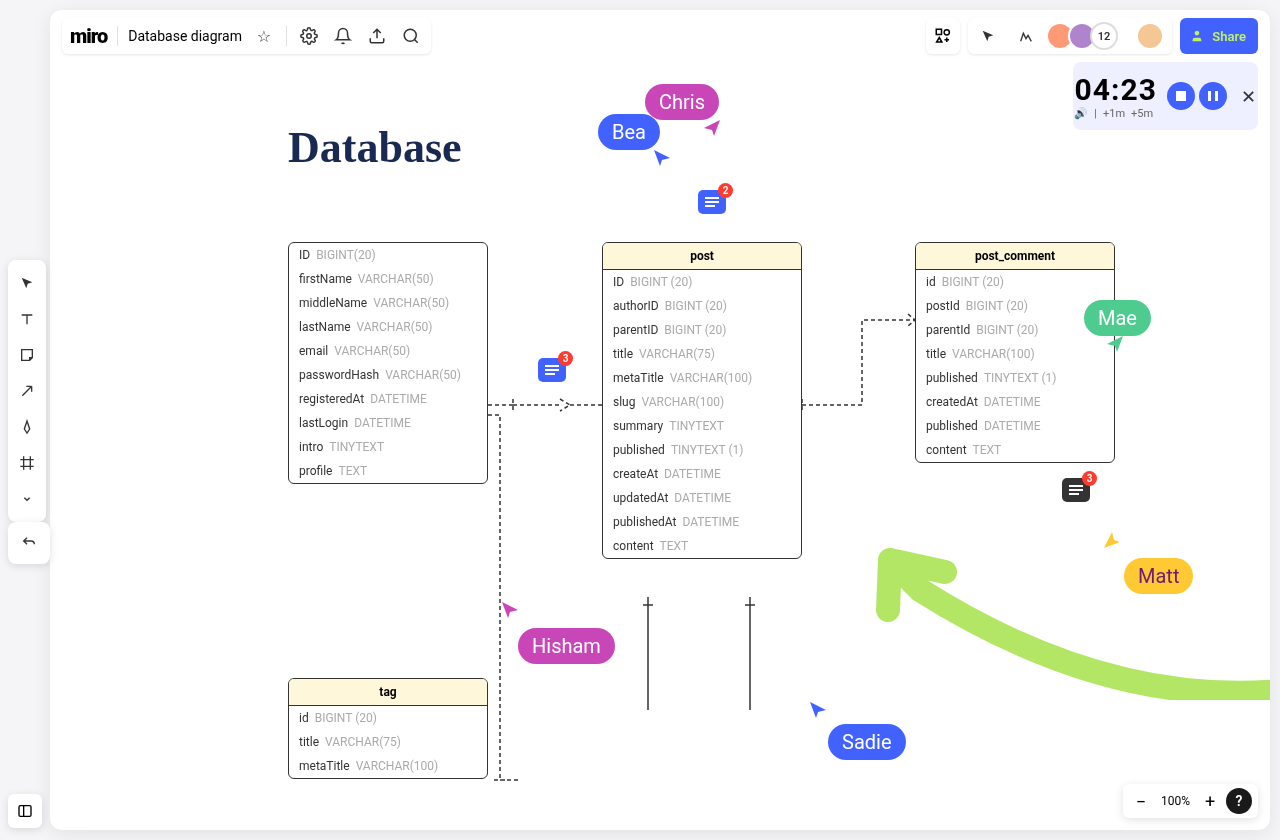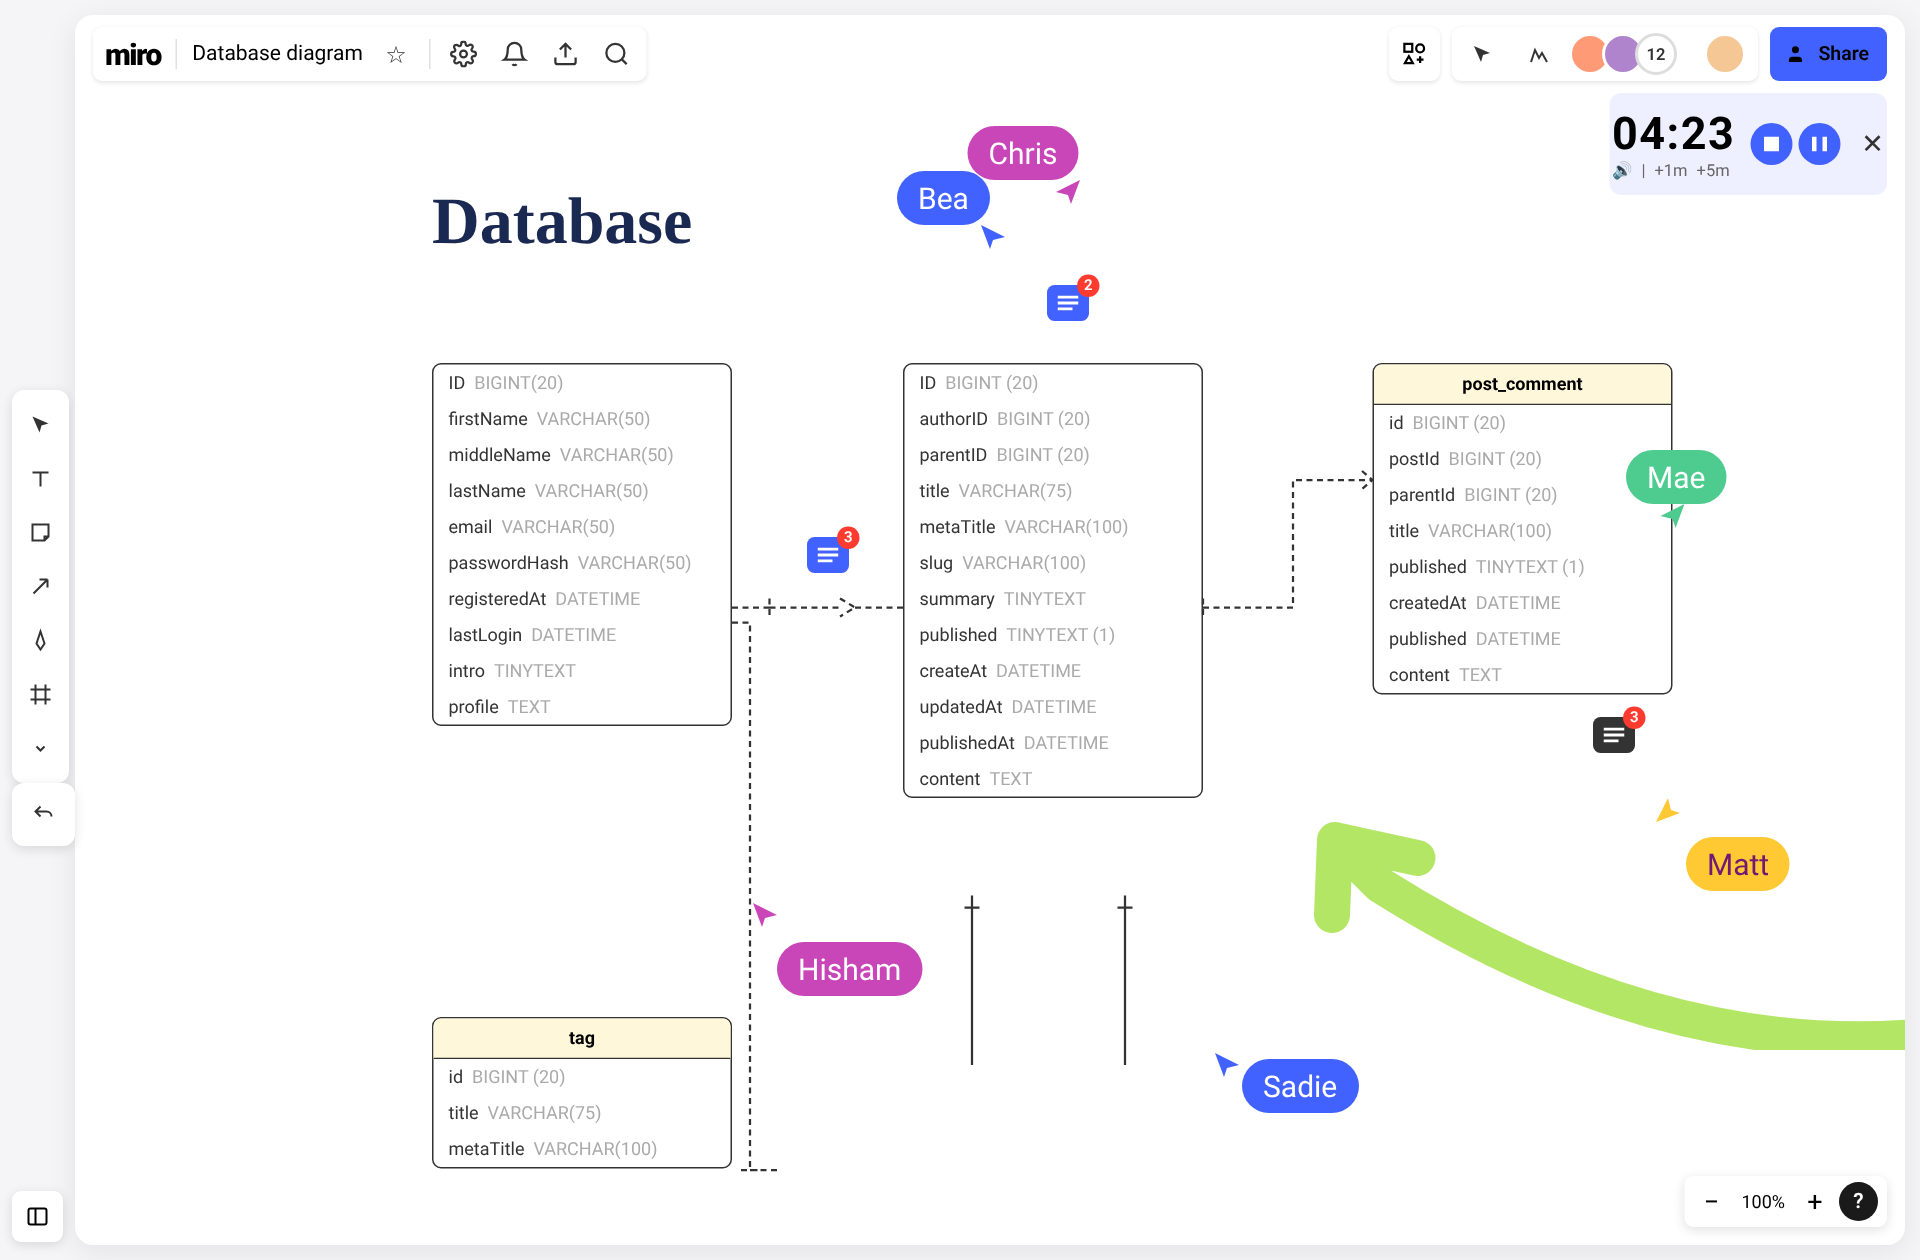--- a/index.html
+++ b/index.html
@@ -11,21 +11,21 @@
 .board-name{font-size:14px}
 .icon-btn{width:24px;height:24px;display:flex;align-items:center;justify-content:center;cursor:pointer;color:#333}
 .top-right{position:absolute;top:8px;right:12px;display:flex;align-items:center;gap:8px;z-index:10}
 .tr-box{background:#fff;border-radius:6px;box-shadow:0 1px 3px rgba(0,0,0,.1);height:36px;display:flex;align-items:center;padding:0 8px;gap:14px}
 .avatars{display:flex;align-items:center}
 .avatar{width:28px;height:28px;border-radius:50%;border:2px solid #fff;margin-left:-6px;display:flex;align-items:center;justify-content:center;font-size:10px;font-weight:600}
 .av1{background:#ff9a76}
 .av2{background:#b084cc}
 .av-count{background:#fff;border:2px solid #ddd;color:#333;font-size:11px;font-weight:600;padding:0 6px;border-radius:14px;height:28px;display:flex;align-items:center;margin-left:-6px}
 .av-solo{background:#f4c795}
-.share-btn{background:#4262ff;color:#000000;border:none;border-radius:6px;height:36px;padding:0 12px;font-size:13px;font-weight:600;display:flex;align-items:center;gap:6px;cursor:pointer}
+.share-btn{background:#4262ff;color:#bef264;border:none;border-radius:6px;height:36px;padding:0 12px;font-size:13px;font-weight:600;display:flex;align-items:center;gap:6px;cursor:pointer}
 .timer{position:absolute;top:52px;right:12px;background:#eef0ff;border-radius:8px;padding:10px 2px;z-index:10;display:flex;align-items:center;gap:10px}
 .timer-time{font-size:30px;font-weight:700;letter-spacing:1px}
 .timer-sub{display:flex;gap:6px;align-items:center;font-size:11px;color:#666}
 .timer-sub span{cursor:pointer}
 .timer-ctrl{display:flex;gap:4px}
 .timer-btn{width:28px;height:28px;border-radius:50%;background:#4262ff;color:#fff;display:flex;align-items:center;justify-content:center;cursor:pointer}
 .timer-close{cursor:pointer;font-size:18px;color:#333;margin-left:4px}
 .left-toolbar{position:absolute;top:260px;left:8px;background:#fff;border-radius:8px;box-shadow:0 2px 8px rgba(0,0,0,.12);padding:6px 2px;display:flex;flex-direction:column;gap:2px;z-index:20}
 .tool{width:34px;height:34px;display:flex;align-items:center;justify-content:center;cursor:pointer;border-radius:4px;color:#333}
 .undo-box{position:absolute;top:522px;left:8px;background:#fff;border-radius:8px;box-shadow:0 2px 8px rgba(0,0,0,.12);padding:4px;z-index:20}
@@ -191,20 +191,21 @@
           <span class="fn">intro</span>
           <span class="ft">TINYTEXT</span>
         </div>
         <div class="entity-row">
           <span class="fn">profile</span>
           <span class="ft">TEXT</span>
         </div>
       </div>
   </div>
   <div class="entity" style="top:232px;left:552px;width:200px">
+    <div class="entity-hdr">post</div>
     <div id="ent-post">
         <div class="entity-row">
           <span class="fn">ID</span>
           <span class="ft">BIGINT (20)</span>
         </div>
         <div class="entity-row">
           <span class="fn">authorID</span>
           <span class="ft">BIGINT (20)</span>
         </div>
         <div class="entity-row">
@@ -348,21 +349,21 @@
       <path d="M2 18 L10 2 L12 10 L18 12 Z" fill="#ffc933"></path>
     </svg>
 
   <div class="cursor-tag" style="top:618px;left:468px">
       <div class="tag-pill tag-purple">Hisham</div>
     </div>
   <svg class="cursor-arrow" style="top:590px;left:450px" width="20" height="20">
       <path d="M2 2 L18 10 L10 12 L8 18 Z" fill="#c946b8"></path>
     </svg>
 
-  <div class="cursor-tag" style="top:696px;left:778px">
+  <div class="cursor-tag" style="top:714px;left:778px">
       <div class="tag-pill tag-blue">Sadie</div>
     </div>
   <svg class="cursor-arrow" style="top:690px;left:758px" width="20" height="20">
       <path d="M2 2 L18 10 L10 12 L8 18 Z" fill="#4262ff"></path>
     </svg>
 
   <div class="comment-bubble" style="top:180px;left:648px">
     <svg width="14" height="10" fill="#fff">
         <path d="M0 1h14M0 5h14M0 9h10" stroke="#fff" stroke-width="2"></path>
       </svg>

